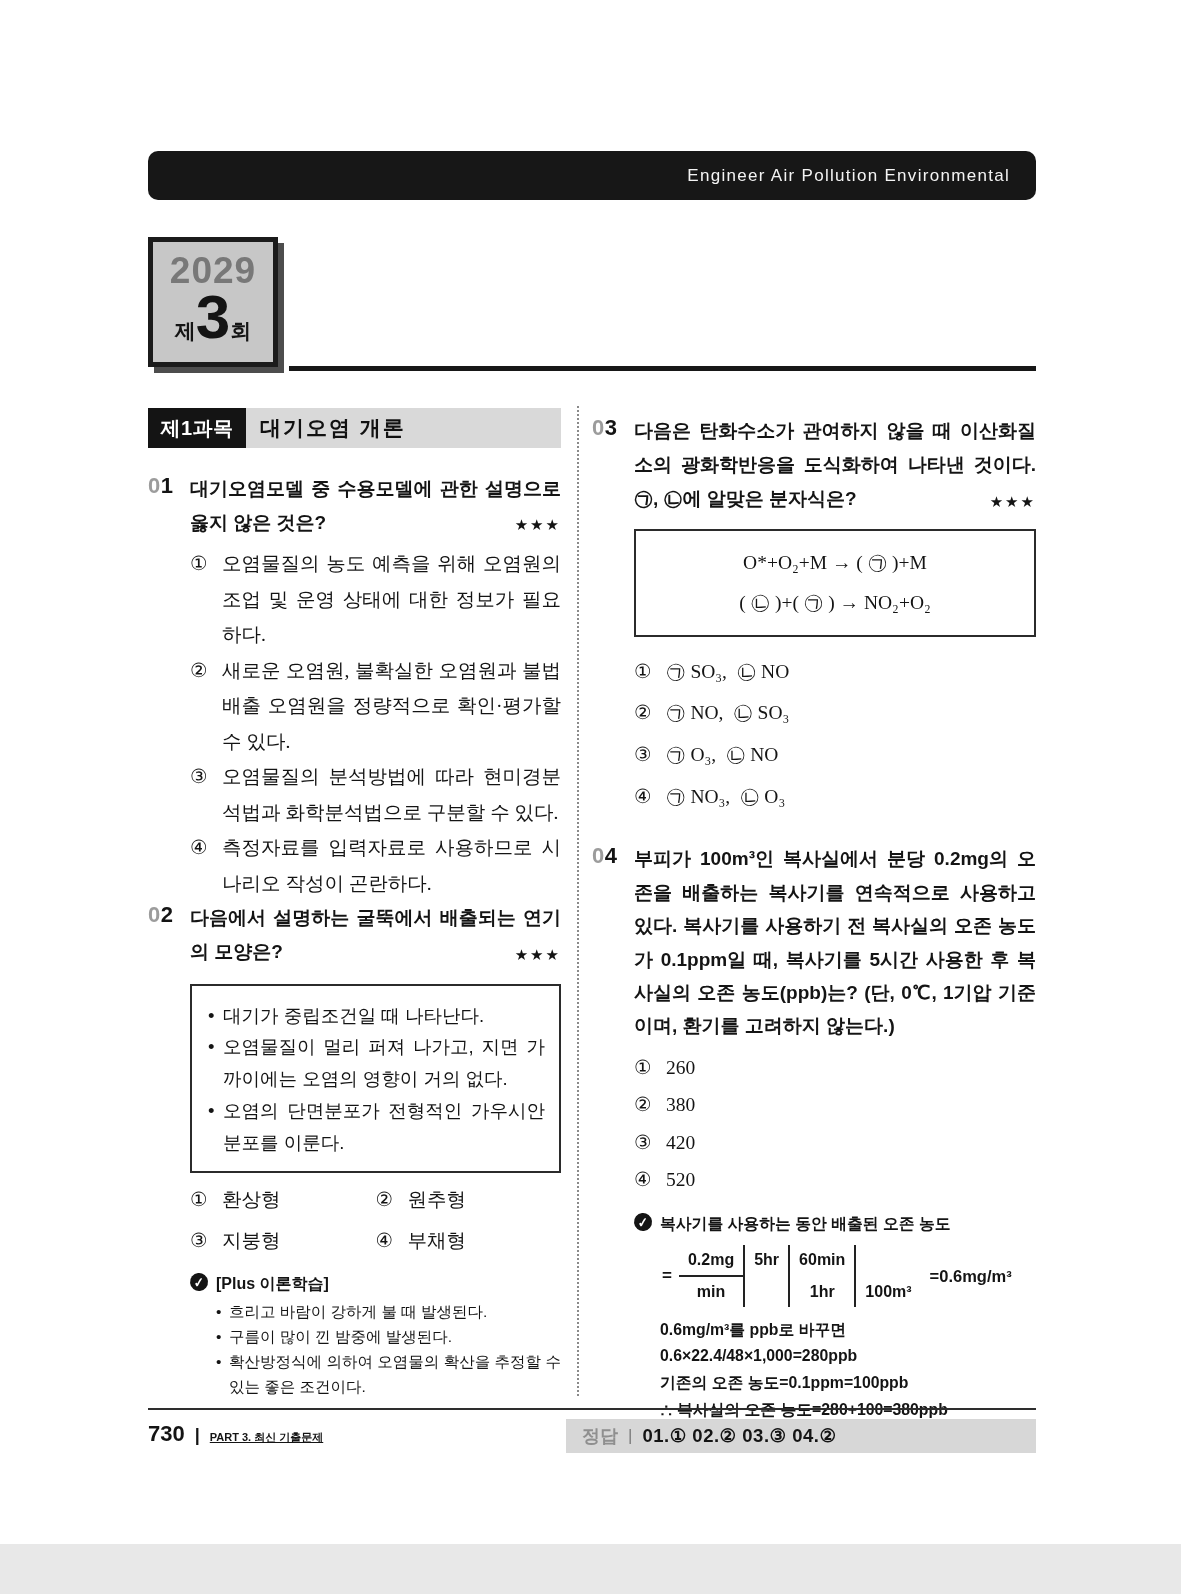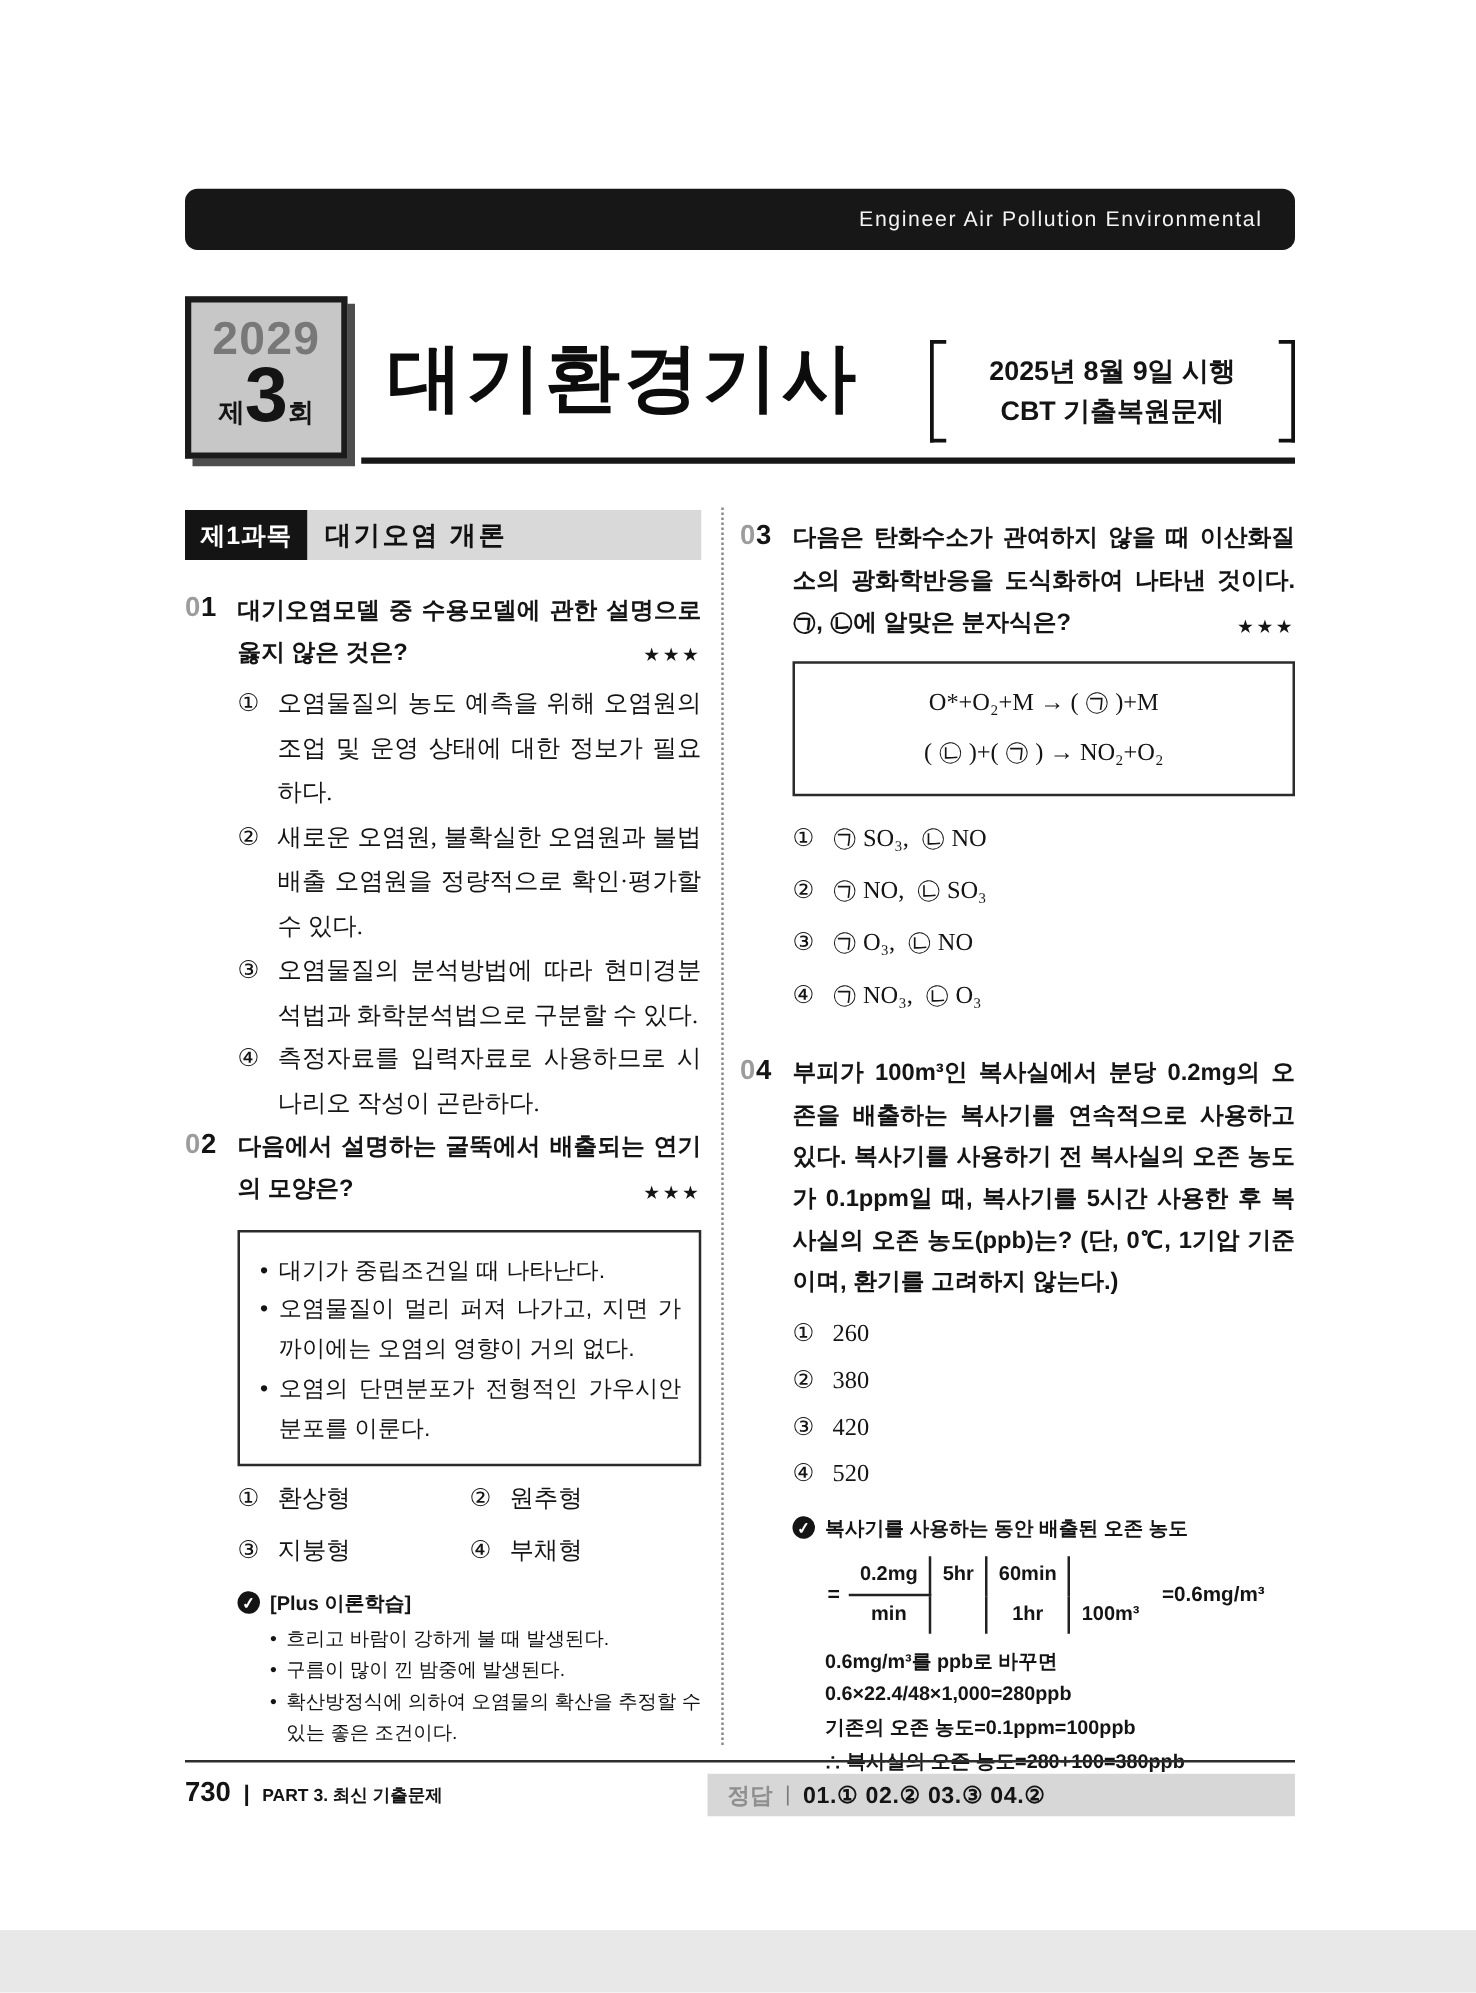--- a/index.html
+++ b/index.html
@@ -106,21 +106,21 @@
   .dim-table span { font-size:16px; font-weight:600; text-align:center; padding:2px 9px; min-width:34px; }
   .bb { border-bottom:2px solid #222; }
   .br { border-right:2px solid #222; }
   .dim-eq .eq-result { font-size:16.5px; font-weight:600; margin-left:9px; }
   .sol-line { font-size:15.8px; font-weight:600; line-height:1.7; }
   
   .footer-rule { position:absolute; left:148px; top:1408px; width:888px; height:2px; background:#2e2e2e; }
   .footer-left { position:absolute; left:148px; top:1421px; display:flex; align-items:baseline; }
   .footer-left .page-no { font-size:22px; font-weight:800; }
   .footer-left .f-sep { font-size:18px; font-weight:700; margin:0 10px; }
-  .footer-left .part-label { font-size:14px; font-weight:700; }
+  .footer-left .part-label { font-size:11px; font-weight:700;text-decoration:underline; }
   .answer-bar {
     position:absolute; left:566px; top:1419px; width:470px; height:34px;
     background:#d7d7d7; display:flex; align-items:center; padding-left:16px;
   }
   .answer-bar .ans-label { color:#8f8f8f; font-size:18px; font-weight:700; }
   .answer-bar .ans-sep { color:#7c7c7c; font-size:17px; margin:0 10px; }
   .answer-bar .ans-values { color:#141414; font-size:18.5px; font-weight:600; letter-spacing:0.5px; }
   
   .mb-q1-note { margin:14px 0 24px; }
   .mb-q3 { margin-bottom:24px; }
@@ -137,29 +137,20 @@
     <span class="banner-text">Engineer Air Pollution Environmental</span>
   </div>
 
   <div class="badge">
     <div class="badge-year">2029</div>
     <div class="badge-round">
       <span class="pre">제</span>
       <span class="num">3</span>
       <span class="suf">회</span>
     </div>
-  </div>
-  <div class="main-title">대기환경기사</div>
-  <div class="exam-info">
-    <span class="bracket-l"></span>
-    <div class="lines">
-      <div>2025년 8월 9일 시행</div>
-      <div>CBT 기출복원문제</div>
-    </div>
-    <span class="bracket-r"></span>
   </div>
   <div class="title-rule"></div>
 
   <div class="col-divider"></div>
 
   <div class="col-left">
 
     <div class="sec-header">
       <span class="sec-label">제1과목</span>
       <span class="sec-name">대기오염 개론</span>

